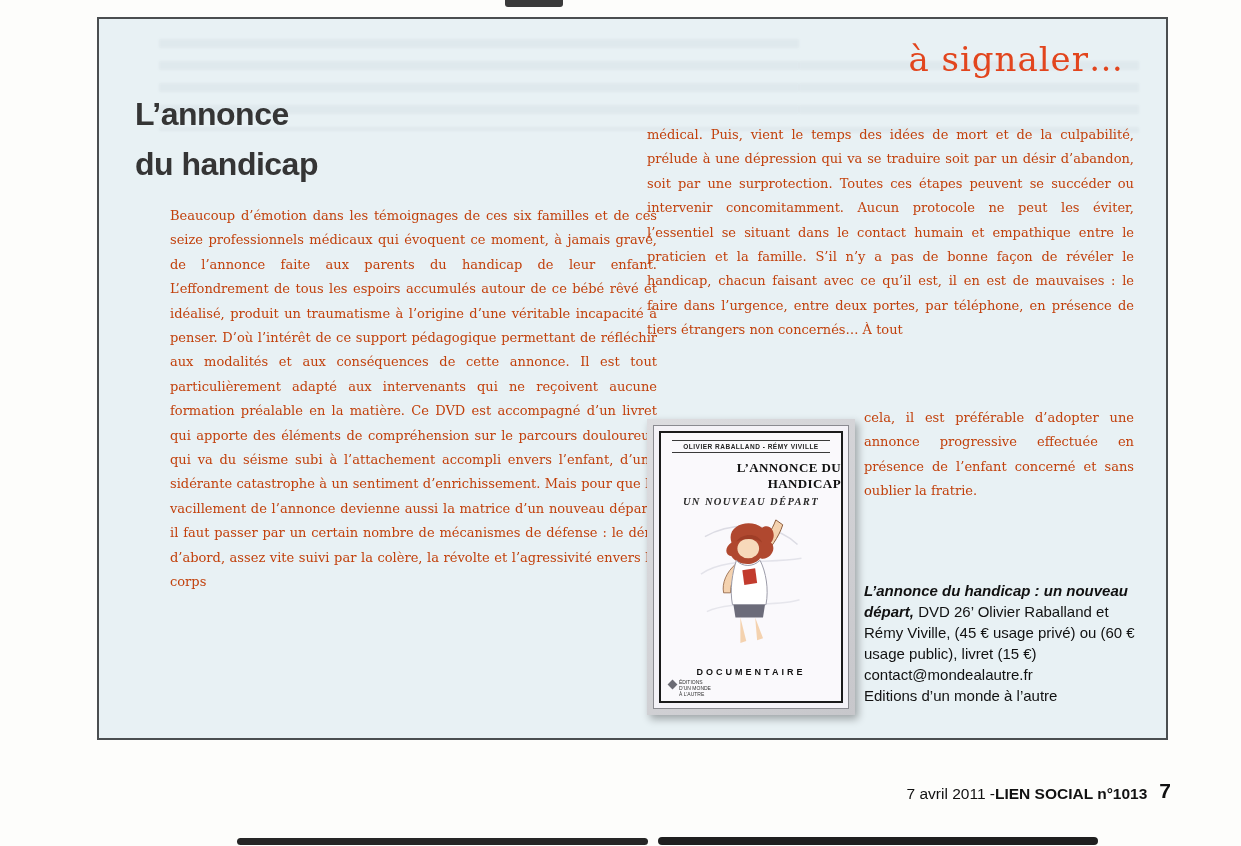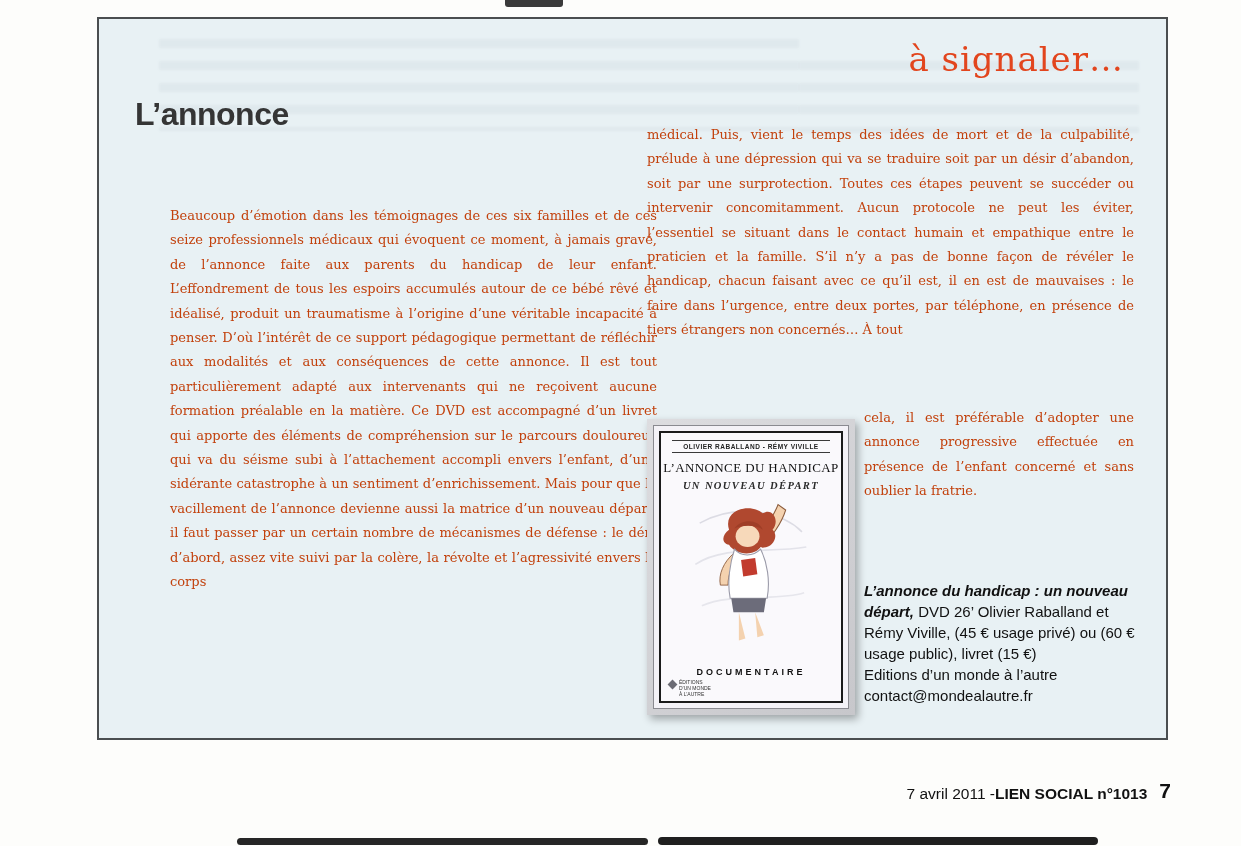--- a/index.html
+++ b/index.html
@@ -70,21 +70,21 @@
   }
   .dvd-authors {
     margin-top:7px; width:88%;
     border-top:1px solid #3a3a3a; border-bottom:1px solid #3a3a3a;
     padding:2px 0; text-align:center;
     font-family:"Liberation Sans", sans-serif;
     font-size:6.5px; font-weight:bold; letter-spacing:.5px; color:#222;
   }
   .dvd-title {
     margin-top:7px; font-family:"Liberation Serif", serif;
-    font-size:13px; font-weight:normal; letter-spacing:.4px; color:#111;
+    font-size:13px; font-weight:bold; letter-spacing:.4px; color:#111;
     text-align:right;
   }
   .dvd-subtitle {
     margin-top:4px; font-family:"Liberation Serif", serif;
     font-style:italic; font-size:10.5px; font-weight:bold;
     letter-spacing:1.4px; color:#2a2a2a;
   }
   .dvd-art {
     flex:1; width:100%; min-height:0;
     display:flex; align-items:center; justify-content:center;
@@ -148,20 +148,21 @@
 
 <div class="article-box">
 
   <div class="ghost ghost-1"></div>
   <div class="ghost ghost-2"></div>
 
   <div class="section-label">à signaler…</div>
 
   <h1 class="article-title">
     <span>L’annonce</span><br>
+    <span>du handicap</span>
   </h1>
 
   <p class="body-text col-left">Beaucoup d’émotion dans les témoignages de ces six familles et de ces seize professionnels médicaux qui évoquent ce moment, à jamais gravé, de l’annonce faite aux parents du handicap de leur enfant. L’effondrement de tous les espoirs accumulés autour de ce bébé rêvé et idéalisé, produit un traumatisme à l’origine d’une véritable incapacité à penser. D’où l’intérêt de ce support pédagogique permettant de réfléchir aux modalités et aux conséquences de cette annonce. Il est tout particulièrement adapté aux intervenants qui ne reçoivent aucune formation préalable en la matière. Ce DVD est accompagné d’un livret qui apporte des éléments de compréhension sur le parcours douloureux qui va du séisme subi à l’attachement accompli envers l’enfant, d’une sidérante catastrophe à un sentiment d’enrichissement. Mais pour que le vacillement de l’annonce devienne aussi la matrice d’un nouveau départ, il faut passer par un certain nombre de mécanismes de défense : le déni d’abord, assez vite suivi par la colère, la révolte et l’agressivité envers le corps</p>
 
   <p class="body-text col-right">médical. Puis, vient le temps des idées de mort et de la culpabilité, prélude à une dépression qui va se traduire soit par un désir d’abandon, soit par une surprotection. Toutes ces étapes peuvent se succéder ou intervenir concomitamment. Aucun protocole ne peut les éviter, l’essentiel se situant dans le contact humain et empathique entre le praticien et la famille. S’il n’y a pas de bonne façon de révéler le handicap, chacun faisant avec ce qu’il est, il en est de mauvaises : le faire dans l’urgence, entre deux portes, par téléphone, en présence de tiers étrangers non concernés… À tout</p>
 
   <p class="body-text col-wrap">cela, il est préférable d’adopter une annonce progressive effectuée en présence de l’enfant concerné et sans oublier la fratrie.</p>
 
   <div class="dvd-photo">
     <div class="dvd-cover">
@@ -200,22 +201,22 @@
         <div class="dvd-publisher">
           <span class="pub-mark"></span>
           <span>ÉDITIONS D’UN MONDE À L’AUTRE</span>
         </div>
       </div>
     </div>
   </div>
 
   <div class="caption">
     <span class="cap-title">L’annonce du handicap : un nouveau départ,</span><span> DVD 26’ Olivier Raballand et Rémy Viville, (45 € usage privé) ou (60 € usage public), livret (15 €)</span>
+    <div class="cap-line">contact@mondealautre.fr</div>
     <div class="cap-line">Editions d’un monde à l’autre</div>
-    <div class="cap-line">contact@mondealautre.fr</div>
   </div>
 
 </div>
 
 <div class="page-footer">
   <span>7 avril 2011 - </span>
   <span class="footer-mag">LIEN SOCIAL n°1013</span>
   <span class="footer-num">7</span>
 </div>
 

